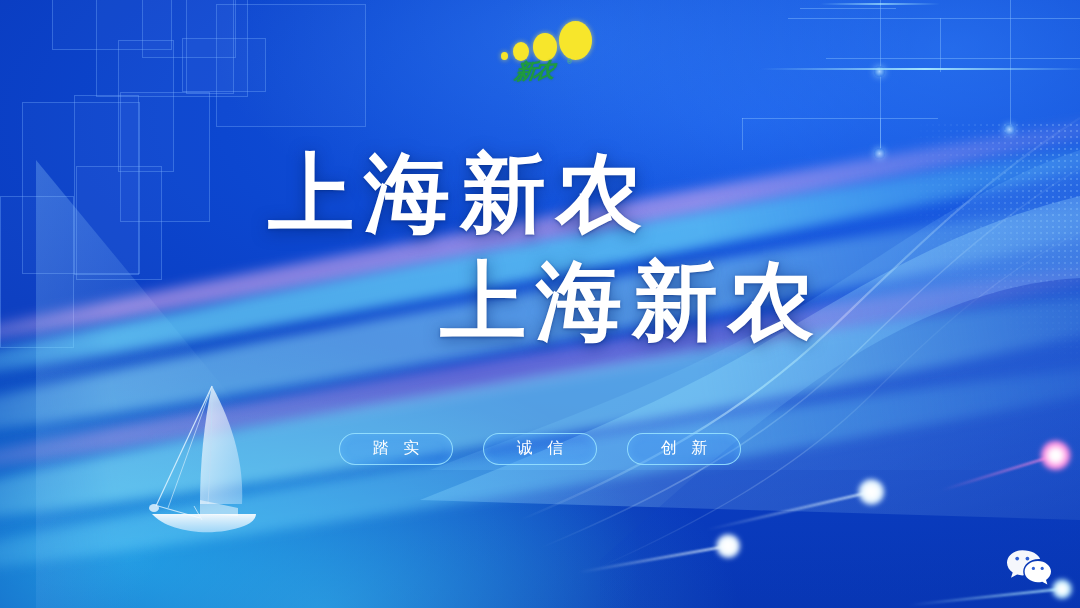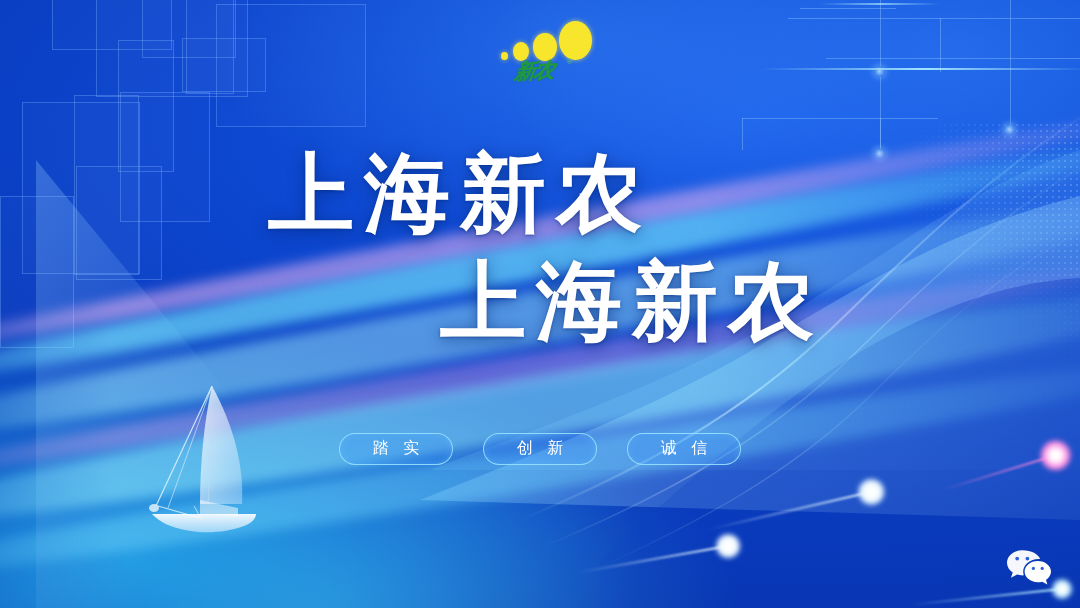--- a/index.html
+++ b/index.html
@@ -323,22 +323,22 @@
   </div>
 
   <div class="headline">
     <div class="l1">上海新农</div>
     <div class="l2">上海新农</div>
   </div>
 
 
   <div class="tags" id="tags">
       <div class="tag">踏 实</div>
+      <div class="tag">诚 信</div>
       <div class="tag">创 新</div>
-      <div class="tag">诚 信</div>
     </div>
 
   <div class="wechat">
     <svg width="46" height="38" viewBox="0 0 46 38">
       <path d="M16.4,2.2 C7.9,2.2 1,7.8 1,14.7 c0,3.9 2.2,7.4 5.7,9.7 L5,29.8 l6.1,-3.2 c1.7,0.5 3.5,0.8 5.3,0.8 c0.5,0 1,0 1.4,-0.1 c-0.4,-1.2 -0.6,-2.4 -0.6,-3.7 c0,-7 6.9,-12.6 15.4,-12.6 c0.5,0 1,0 1.5,0.1 C32.7,6.2 25.3,2.2 16.4,2.2 Z" fill="#ffffff" opacity=".96"></path>
       <circle cx="11.2" cy="10.6" r="1.85" fill="#0a44cd" opacity=".85"></circle>
       <circle cx="21.4" cy="10.6" r="1.85" fill="#0a44cd" opacity=".85"></circle>
       <path d="M45,23.6 c0,-5.9 -5.9,-10.7 -13.2,-10.7 c-7.3,0 -13.2,4.8 -13.2,10.7 c0,5.9 5.9,10.7 13.2,10.7 c1.5,0 3,-0.2 4.4,-0.6 l5.2,2.8 l-1.4,-4.5 C42.9,29.9 45,26.9 45,23.6 Z" fill="#ffffff"></path>
       <circle cx="27.4" cy="20.4" r="1.6" fill="#0a44cd" opacity=".85"></circle>
       <circle cx="36.2" cy="20.4" r="1.6" fill="#0a44cd" opacity=".85"></circle>

